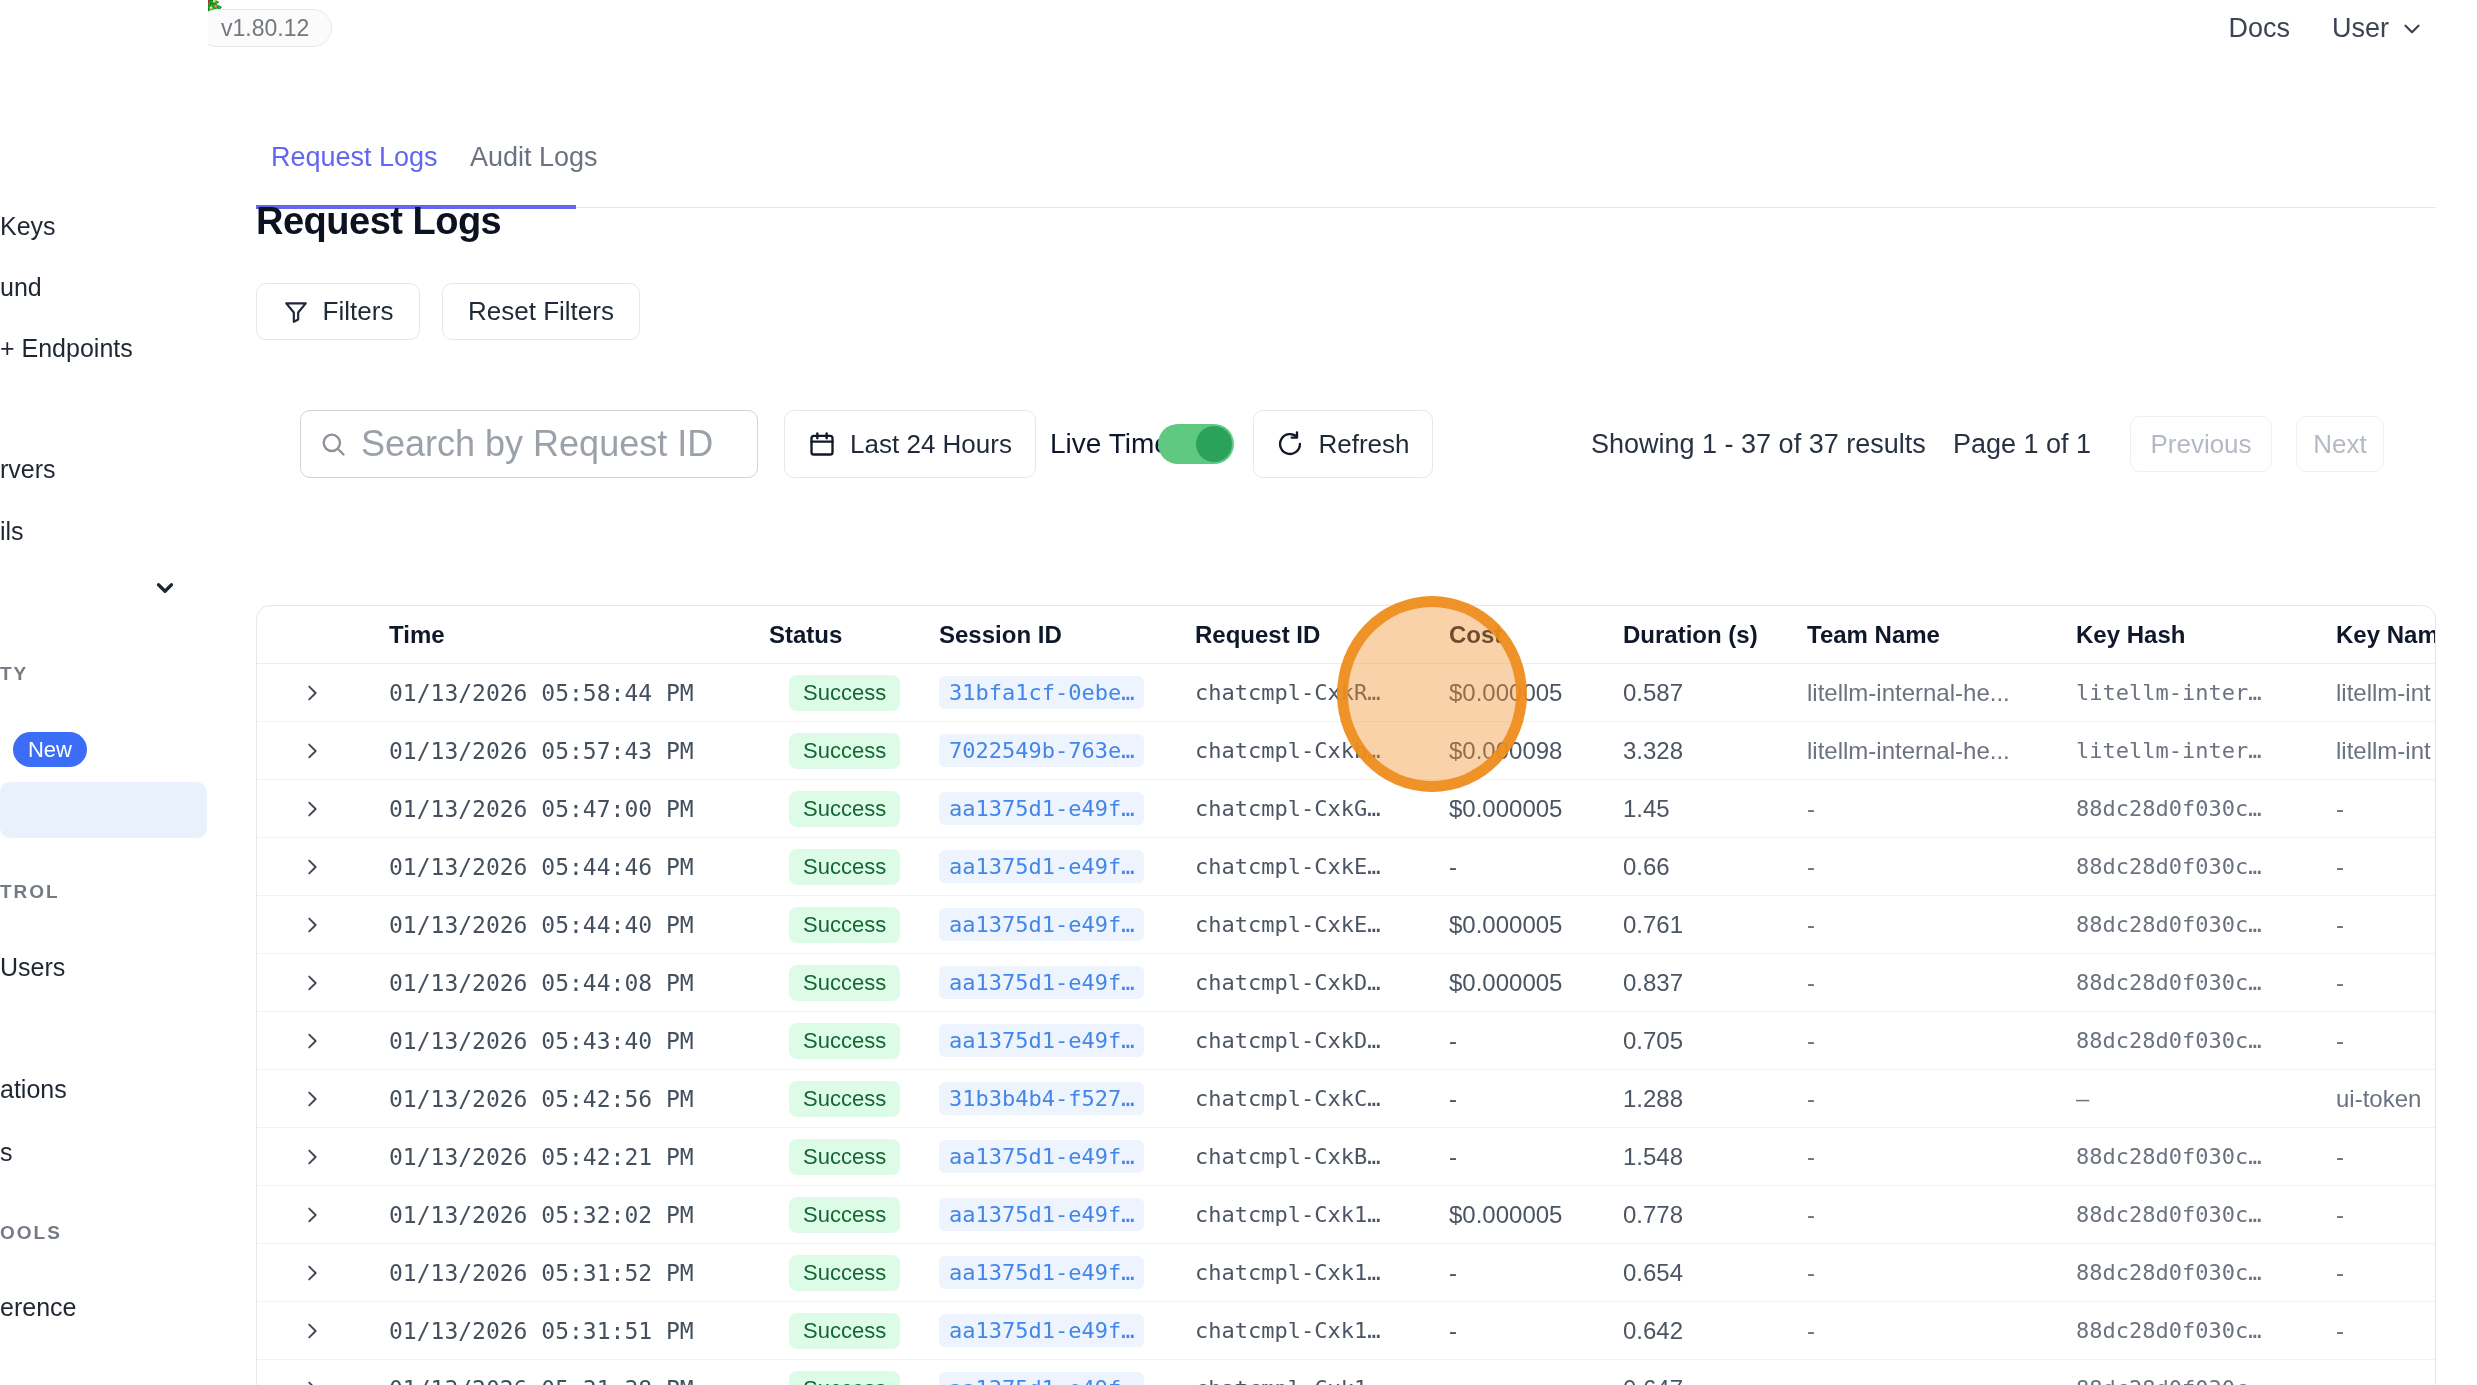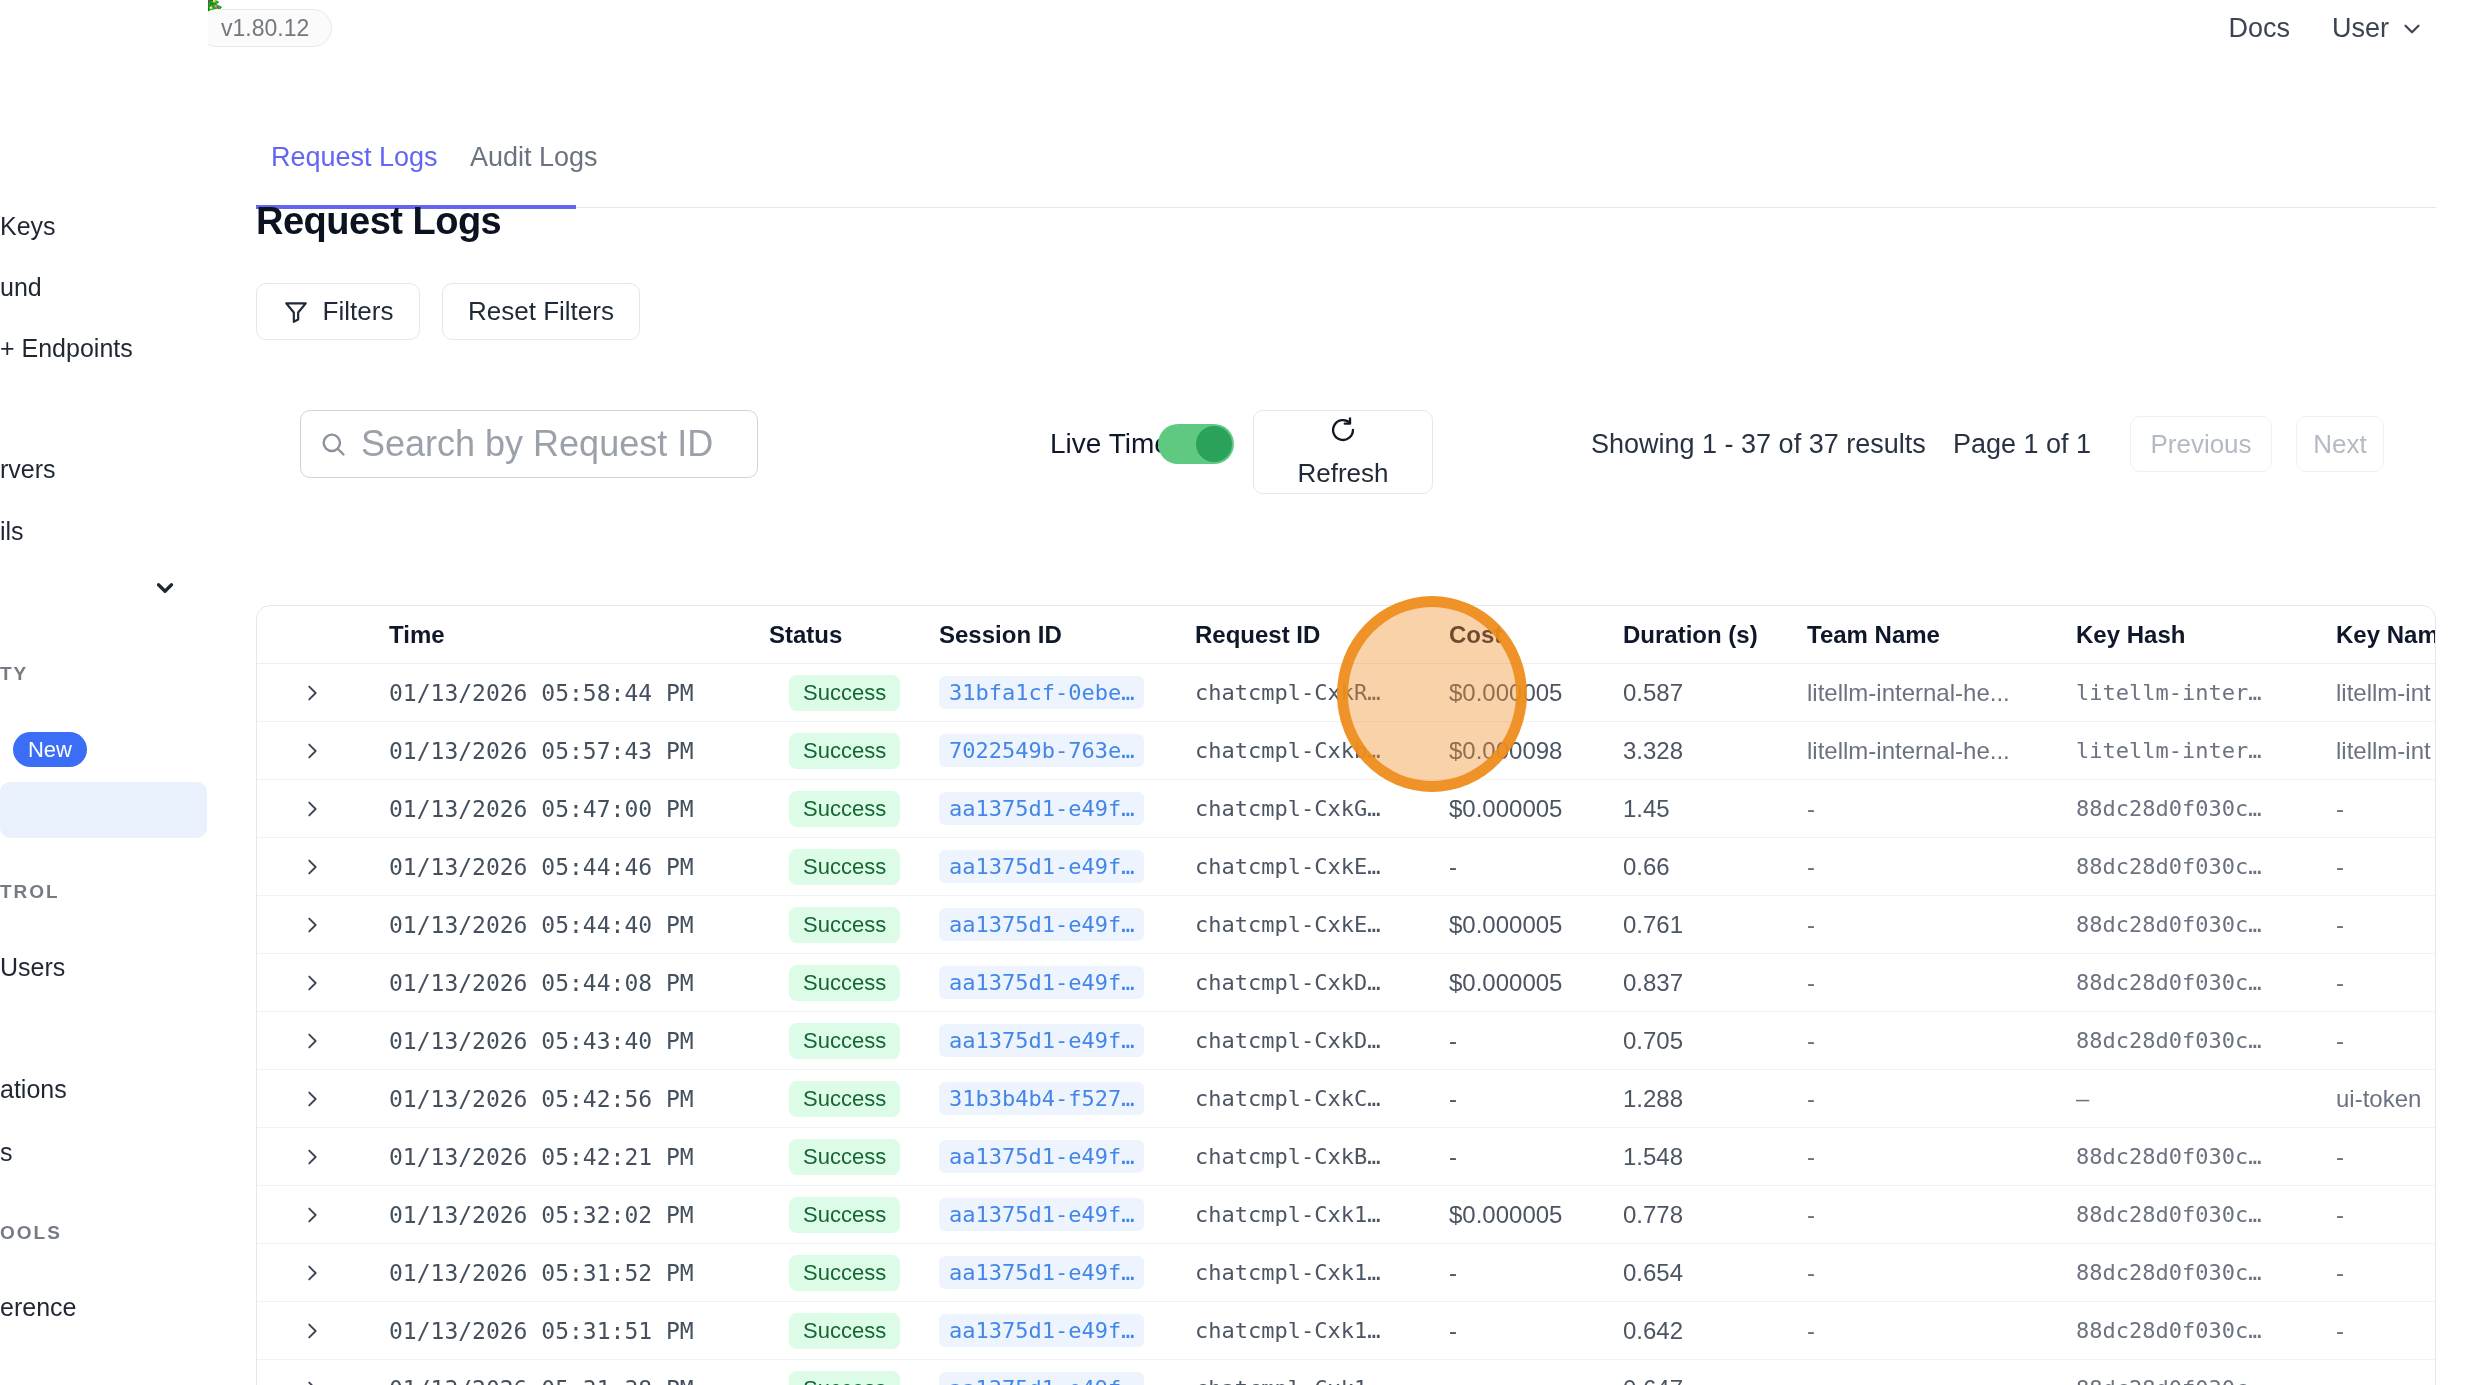--- a/index.html
+++ b/index.html
@@ -49,21 +49,21 @@
   .toolbar { position:absolute; left:0; top:404px; width:2477px; height:80px; }
   .search-box { position:absolute; left:300px; top:6px; width:458px; height:68px; border:1px solid #cfd4da;
     border-radius:10px; display:flex; align-items:center; padding:0 18px; gap:14px; background:#fff; }
   .search-box input { border:none; outline:none; font-size:36px; color:#111827; width:100%;
     font-family:"Liberation Sans", sans-serif; background:transparent; }
   .search-box input::placeholder { color:#9aa1ab; }
   .btn-time { position:absolute; left:784px; top:6px; width:252px; height:68px; }
   .livetail-label { position:absolute; left:1050px; top:24px; font-size:28px; color:#0f172a; font-weight:500; }
   .toggle { position:absolute; left:1158px; top:20px; width:76px; height:40px; border-radius:20px; background:#5fc981; }
   .toggle-knob { position:absolute; right:2px; top:2px; width:36px; height:36px; border-radius:50%; background:#2ba25a; }
-  .btn-refresh { position:absolute; left:1253px; top:6px; width:180px; height:84px;flex-direction:column; }
+  .btn-refresh { position:absolute; left:1253px; top:6px; width:180px; height:68px; }
   .showing-text { position:absolute; left:1591px; top:25px; font-size:27px; color:#283242; }
   .page-text { position:absolute; left:1953px; top:25px; font-size:27px; color:#283242; }
   .btn-prev { position:absolute; left:2130px; top:12px; width:142px; height:56px; border-color:#eef0f2; color:#b4bac3;text-align:center; }
   .btn-next { position:absolute; left:2296px; top:12px; width:88px; height:56px; border-color:#eef0f2; color:#b4bac3; }
 
   
   .banner { position:absolute; left:256px; top:508px; width:2180px; height:64px; background:#f0fdf4; border-radius:10px;
     display:flex; align-items:center; justify-content:space-between; padding:0 30px; }
   .banner-msg { font-size:26px; color:#16a34a; }
   .banner-stop { font-size:26px; color:#16a34a; cursor:pointer; }
@@ -164,20 +164,31 @@
   <div class="toolbar">
     <div class="search-box">
       <span>
         <svg class="ic" width="28" height="28" viewBox="0 0 24 24" fill="none" stroke="#8b929c" stroke-width="2" stroke-linecap="round">
             <circle cx="11" cy="11" r="7"></circle>
             <line x1="16.5" y1="16.5" x2="21" y2="21"></line>
           </svg>
       </span>
       <input type="text" placeholder="Search by Request ID" style="">
     </div>
+    <button class="btn btn-time">
+      <span>
+        <svg class="ic" width="28" height="28" viewBox="0 0 24 24" fill="none" stroke="#111827" stroke-width="2" stroke-linecap="round">
+            <rect x="3" y="5" width="18" height="16" rx="2"></rect>
+            <line x1="3" y1="10" x2="21" y2="10"></line>
+            <line x1="8" y1="3" x2="8" y2="7"></line>
+            <line x1="16" y1="3" x2="16" y2="7"></line>
+          </svg>
+      </span>
+      <span>Last 24 Hours</span>
+    </button>
     <div class="livetail-label">Live Time</div>
     <div class="toggle">
         <div class="toggle-knob"></div>
       </div>
     <button class="btn btn-refresh">
       <span>
         <svg class="ic" width="28" height="28" viewBox="0 0 24 24" fill="none" stroke="#111827" stroke-width="2" stroke-linecap="round" stroke-linejoin="round">
             <path d="M20.5 12a8.5 8.5 0 1 1-2.5-6"></path>
             <polyline points="18 2 18 6.5 13.5 6.5"></polyline>
           </svg>

